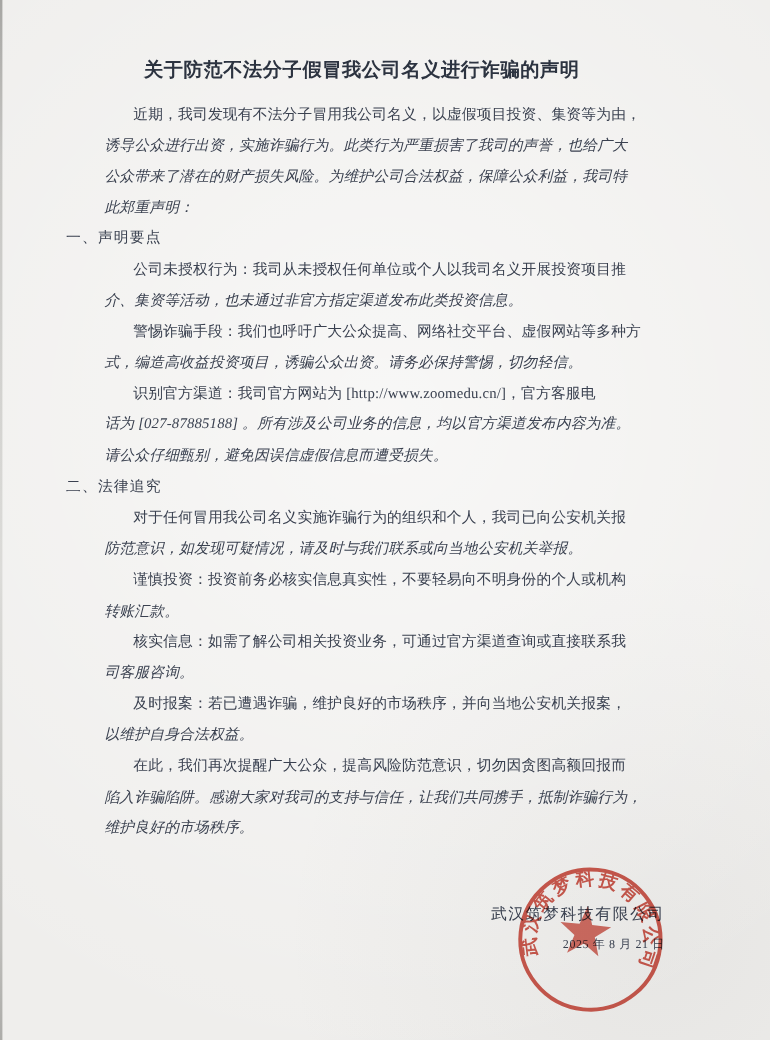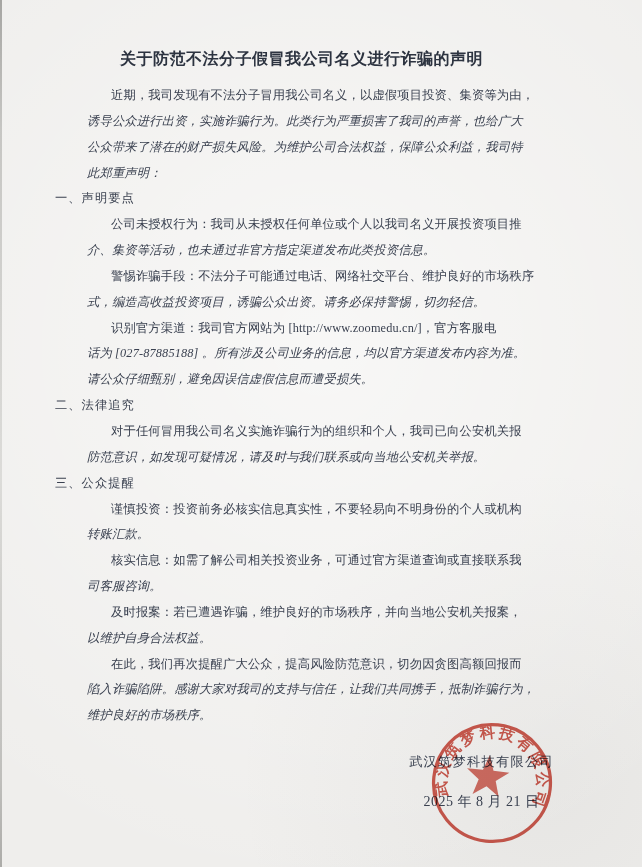--- a/index.html
+++ b/index.html
@@ -41,21 +41,21 @@
   .line.indent{padding-left:56px;}
   .line.heading{padding-left:0;letter-spacing:1px;}
   .signature{
     position:absolute;top:753px;right:88px;
     text-align:center;color:#3a4150;
   }
   .sig-company{
     font-size:13.2px;letter-spacing:1.3px;line-height:18px;white-space:nowrap;
   }
   .sig-date{
-    margin-top:22px;font-size:14px;letter-spacing:.5px;line-height:18px;white-space:nowrap;
+    margin-top:8px;font-size:10px;letter-spacing:.5px;line-height:18px;white-space:nowrap;text-align:right;
   }
   .stamp{
     position:absolute;left:429px;top:720px;width:126px;height:126px;
     mix-blend-mode:multiply;
     filter:blur(.3px);
   }
   .stamp text{
     font-family:"Liberation Serif","DejaVu Serif",serif;
     font-weight:bold;
   }
@@ -69,29 +69,28 @@
   <div class="doc-title">关于防范不法分子假冒我公司名义进行诈骗的声明</div>
 
   <div class="lines" id="doc-lines">
       <div class="line indent">近期，我司发现有不法分子冒用我公司名义，以虚假项目投资、集资等为由，</div>
       <div class="line flush">诱导公众进行出资，实施诈骗行为。此类行为严重损害了我司的声誉，也给广大</div>
       <div class="line flush">公众带来了潜在的财产损失风险。为维护公司合法权益，保障公众利益，我司特</div>
       <div class="line flush">此郑重声明：</div>
       <div class="line heading">一、声明要点</div>
       <div class="line indent">公司未授权行为：我司从未授权任何单位或个人以我司名义开展投资项目推</div>
       <div class="line flush">介、集资等活动，也未通过非官方指定渠道发布此类投资信息。</div>
-      <div class="line indent">警惕诈骗手段：不法分子可能通过电话、网络社交平台、维护良好的市场秩序</div>
+      <div class="line indent">警惕诈骗手段：我们也呼吁广大公众提高、网络社交平台、虚假网站等多种方</div>
       <div class="line flush">式，编造高收益投资项目，诱骗公众出资。请务必保持警惕，切勿轻信。</div>
       <div class="line indent">识别官方渠道：我司官方网站为 [http://www.zoomedu.cn/]，官方客服电</div>
       <div class="line flush">话为 [027-87885188] 。所有涉及公司业务的信息，均以官方渠道发布内容为准。</div>
       <div class="line flush">请公众仔细甄别，避免因误信虚假信息而遭受损失。</div>
       <div class="line heading">二、法律追究</div>
       <div class="line indent">对于任何冒用我公司名义实施诈骗行为的组织和个人，我司已向公安机关报</div>
       <div class="line flush">防范意识，如发现可疑情况，请及时与我们联系或向当地公安机关举报。</div>
-      <div class="line heading">三、公众提醒</div>
       <div class="line indent">谨慎投资：投资前务必核实信息真实性，不要轻易向不明身份的个人或机构</div>
       <div class="line flush">转账汇款。</div>
       <div class="line indent">核实信息：如需了解公司相关投资业务，可通过官方渠道查询或直接联系我</div>
       <div class="line flush">司客服咨询。</div>
       <div class="line indent">及时报案：若已遭遇诈骗，维护良好的市场秩序，并向当地公安机关报案，</div>
       <div class="line flush">以维护自身合法权益。</div>
       <div class="line indent">在此，我们再次提醒广大公众，提高风险防范意识，切勿因贪图高额回报而</div>
       <div class="line flush">陷入诈骗陷阱。感谢大家对我司的支持与信任，让我们共同携手，抵制诈骗行为，</div>
       <div class="line flush">维护良好的市场秩序。</div>
     </div>

